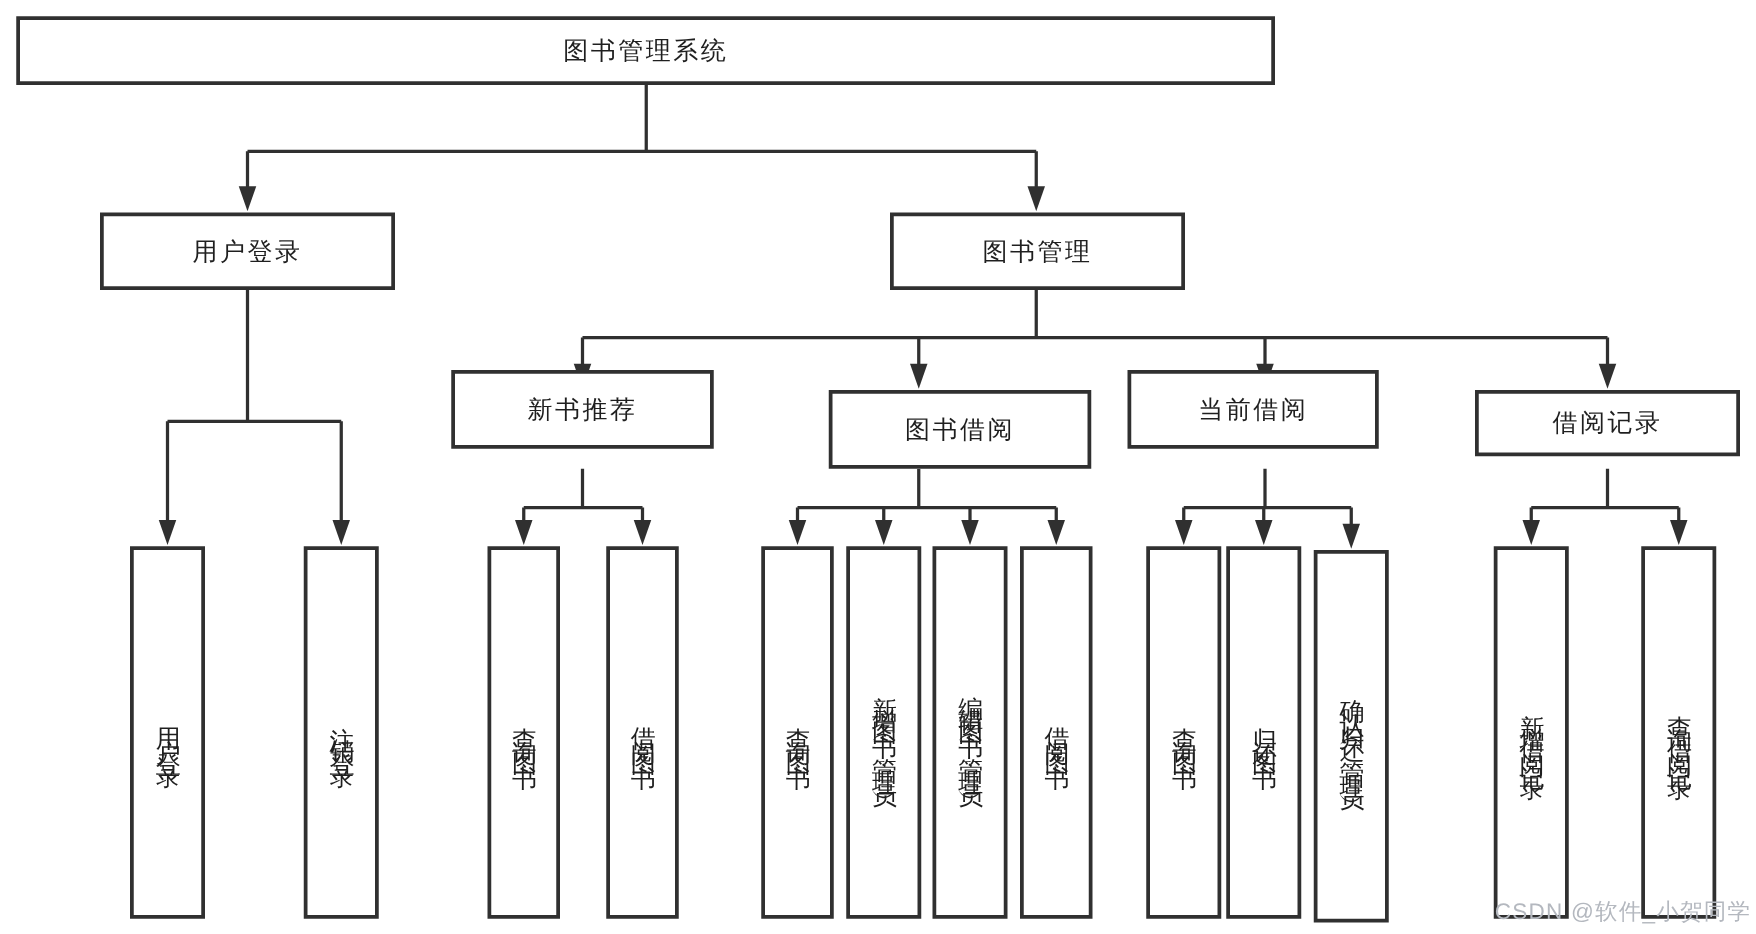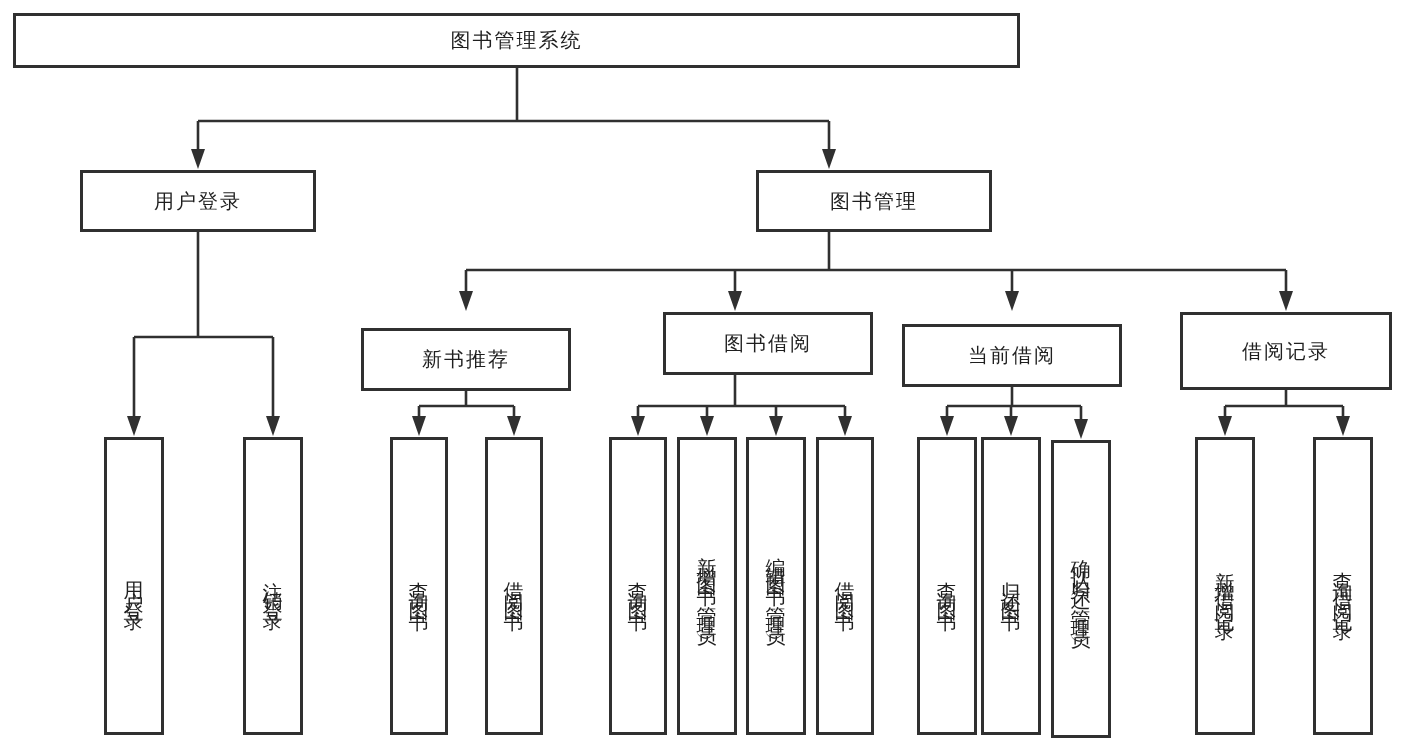--- a/index.html
+++ b/index.html
@@ -81,34 +81,34 @@
     </g>
   </svg>
 
   <div class="node" style="left:13px;top:13px;width:1007px;height:55px;">
     <span>图书管理系统</span>
   </div>
 
   <div class="node" style="left:80px;top:170px;width:236px;height:62px;">
     <span>用户登录</span>
   </div>
-  <div class="node" style="left:712px;top:170px;width:236px;height:62px;margin-left:44px;">
+  <div class="node" style="left:712px;top:170px;width:236px;height:62px;">
     <span>图书管理</span>
   </div>
 
-  <div class="node" style="left:361px;top:328px;width:210px;height:63px;">
+  <div class="node" style="left:361px;top:296px;width:210px;height:63px;">
     <span>新书推荐</span>
   </div>
   <div class="node" style="left:630px;top:312px;width:210px;height:63px;margin-left:33px;">
     <span>图书借阅</span>
   </div>
-  <div class="node" style="left:902px;top:324px;width:220px;height:63px;">
+  <div class="node" style="left:902px;top:296px;width:201px;height:63px;">
     <span>当前借阅</span>
   </div>
-  <div class="node" style="left:1180px;top:312px;width:212px;height:78px;">
+  <div class="node" style="left:1180px;top:312px;width:212px;height:53px;">
     <span>借阅记录</span>
   </div>
 
   <div class="leaf" style="left:104px;top:437px;width:60px;height:298px;">
     <span class="vtext">用户登录</span>
   </div>
   <div class="leaf" style="left:243px;top:437px;width:60px;height:298px;">
     <span class="vtext">注销登录</span>
   </div>
 
@@ -142,13 +142,14 @@
     <span class="vtext">确认归还（管理员）</span>
   </div>
 
   <div class="leaf" style="left:1195px;top:437px;width:60px;height:298px;">
     <span class="vtext">新增借阅记录</span>
   </div>
   <div class="leaf" style="left:1313px;top:437px;width:60px;height:298px;">
     <span class="vtext">查询借阅记录</span>
   </div>
 
+  <div id="watermark">CSDN @软件_小贺同学</div>
 </div>
 
 </body></html>

